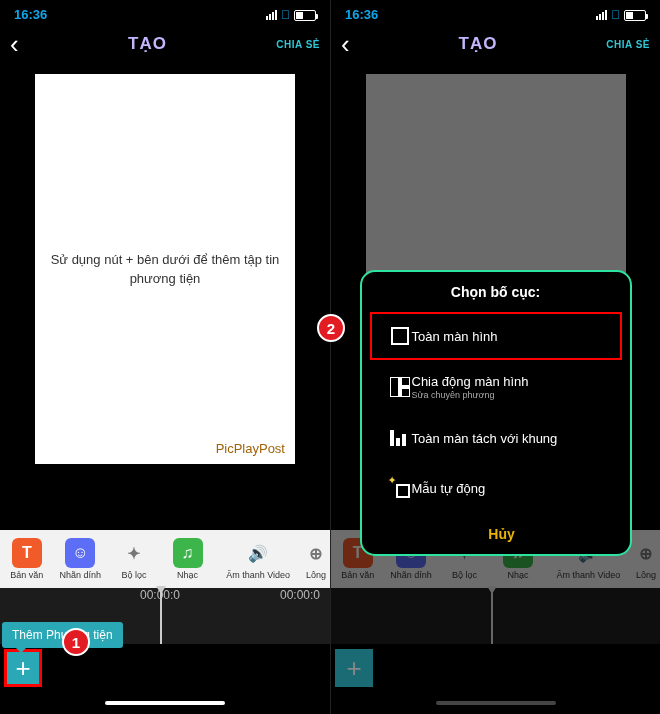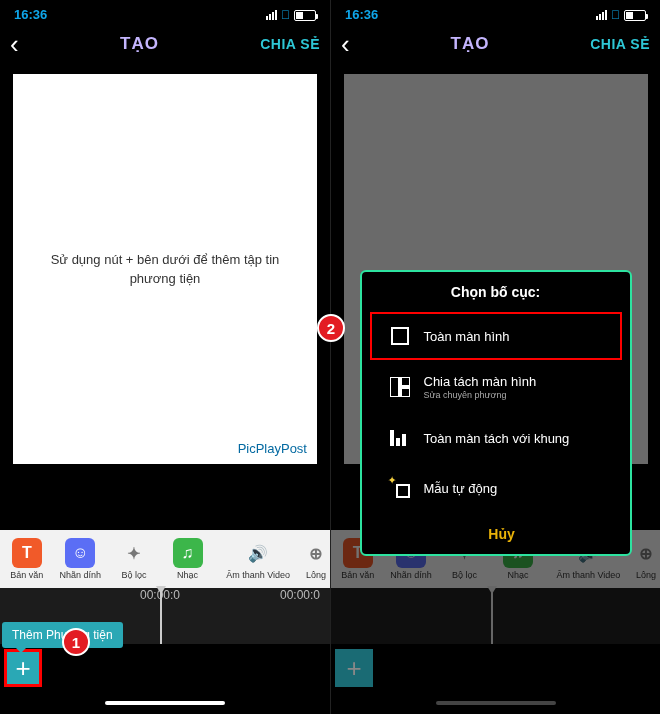--- a/index.html
+++ b/index.html
@@ -5,26 +5,26 @@
 *{margin:0;padding:0;box-sizing:border-box;font-family:-apple-system,Helvetica,Arial,sans-serif}
 body{background:#000;width:660px;height:714px;overflow:hidden}
 .container{display:flex;width:660px;height:714px}
 .phone{width:330px;height:714px;background:#000;position:relative;display:flex;flex-direction:column}
 .phone+.phone{border-left:1px solid #222}
 .statusbar{height:22px;display:flex;justify-content:space-between;align-items:flex-end;padding:0 14px;color:#0ea5e9;font-size:13px;font-weight:600}
 .status-right{display:flex;align-items:center;gap:4px}
 .navbar{height:44px;display:flex;align-items:center;justify-content:space-between;padding:0 10px}
 .back{color:#fff;font-size:26px;font-weight:300;cursor:pointer}
 .title{color:#c4b5fd;font-size:17px;font-weight:700;letter-spacing:1px}
-.share{color:#2ec7d6;font-size:14px;font-weight:600;letter-spacing:0.5px;cursor:pointer}
+.share{color:#2ec7d6;font-size:10px;font-weight:600;letter-spacing:0.5px;cursor:pointer}
 .canvas-area{flex:1;display:flex;justify-content:center;align-items:flex-start;padding:8px 0 0 0;position:relative}
-.canvas{width:304px;height:390px;background:#fff;position:relative;display:flex;flex-direction:column;justify-content:center;align-items:center}
+.canvas{width:260px;height:390px;background:#fff;position:relative;display:flex;flex-direction:column;justify-content:center;align-items:center}
 .canvas.dimmed{background:#6a6a6a}
 .canvas-text{color:#333;font-size:13px;text-align:center;line-height:1.5;padding:0 8px}
-.watermark{position:absolute;bottom:8px;right:10px;color:#0369a1;font-size:13px;font-weight:500}
+.watermark{position:absolute;bottom:8px;right:10px;color:#a16207;font-size:13px;font-weight:500}
 .toolbar{height:58px;background:#f2f2f2;display:flex;align-items:center;overflow:hidden}
 .toolbar.dimmed{filter:brightness(0.45)}
 .tool{display:flex;flex-direction:column;align-items:center;justify-content:center;width:55px;height:58px;gap:2px;cursor:pointer}
 .tool-icon{width:30px;height:30px;border-radius:6px;display:flex;align-items:center;justify-content:center;color:#fff;font-size:16px;font-weight:700}
 .tool-label{font-size:9px;color:#333}
 .ic-text{background:#f15a29}
 .ic-sticker{background:#5b6ef5}
 .ic-filter{background:transparent;color:#777}
 .ic-music{background:#3cb64a}
 .ic-audio{background:transparent;color:#777}
@@ -43,23 +43,23 @@
 .add-btn.dimmed{background:#1a6b74;color:#888}
 .tooltip{position:absolute;bottom:44px;left:2px;background:#2aa8b5;color:#fff;font-size:12px;padding:6px 10px;border-radius:3px;white-space:nowrap}
 .tooltip::after{content:"";position:absolute;bottom:-5px;left:14px;border:5px solid transparent;border-top-color:#2aa8b5;border-bottom:none}
 .home-ind{height:22px;display:flex;justify-content:center;align-items:center}
 .home-bar{width:120px;height:4px;background:#fff;border-radius:3px}
 .home-bar.dim{background:#444}
 .step-badge{position:absolute;width:28px;height:28px;background:#e31c23;color:#fff;border-radius:50%;display:flex;align-items:center;justify-content:center;font-size:15px;font-weight:700;z-index:50;border:2px solid #fff}
 .step1{left:62px;bottom:36px}
 .step2{left:-14px;top:248px}
 .modal-overlay{position:absolute;inset:0;z-index:10}
-.modal{position:absolute;left:50%;transform:translateX(-50%);top:204px;width:272px;background:#000;border:2px solid #2de3a0;border-radius:6px;padding:12px 0 6px 0}
+.modal{position:absolute;left:50%;transform:translateX(-50%);top:204px;width:272px;background:#000;border:2px solid #2de3a0;border-radius:15px;padding:12px 0 6px 0}
 .modal-title{color:#fff;text-align:center;font-size:14px;font-weight:600;margin-bottom:12px}
-.modal-item{display:flex;align-items:center;gap:12px;padding:10px 16px;color:#fff;cursor:pointer;border:2px solid transparent;margin:2px 8px}
+.modal-item{display:flex;align-items:center;padding:10px 16px;color:#fff;cursor:pointer;border:2px solid transparent;margin:2px 8px}
 .modal-item.highlighted{border:2px solid #ff0000}
 .mi-icon{width:24px;height:24px;display:flex;align-items:center;justify-content:center;flex-shrink:0}
 .mi-text{font-size:13px}
 .mi-sub{font-size:9px;color:#aaa;margin-top:1px}
 .modal-cancel{text-align:center;color:#eab308;font-size:14px;font-weight:600;padding:12px 0 6px 12px;cursor:pointer}
 .sq-outline{width:18px;height:18px;border:2px solid #fff}
 .bars-ic{width:20px;height:16px;display:flex;align-items:flex-end;gap:2px}
 .bars-ic span{background:#fff;width:4px}
 .bars-ic span:nth-child(1){height:16px}
 .bars-ic span:nth-child(2){height:8px}
@@ -185,21 +185,21 @@
           </div>
           <div class="modal-item">
             <div class="mi-icon">
               <svg width="20" height="20" viewBox="0 0 20 20">
                   <rect x="0" y="0" width="9" height="20" fill="none" stroke="#fff" stroke-width="2"></rect>
                   <rect x="11" y="0" width="9" height="9" fill="none" stroke="#fff" stroke-width="2"></rect>
                   <rect x="11" y="11" width="9" height="9" fill="none" stroke="#fff" stroke-width="2"></rect>
                 </svg>
             </div>
             <div>
-              <div class="mi-text">Chia tách màn hình</div>
+              <div class="mi-text">Chia động màn hình</div>
               <div class="mi-sub">Sửa chuyên phương</div>
             </div>
           </div>
           <div class="modal-item">
             <div class="mi-icon">
                 <div class="bars-ic">
                   <span></span>
                   <span></span>
                   <span></span>
                 </div>

